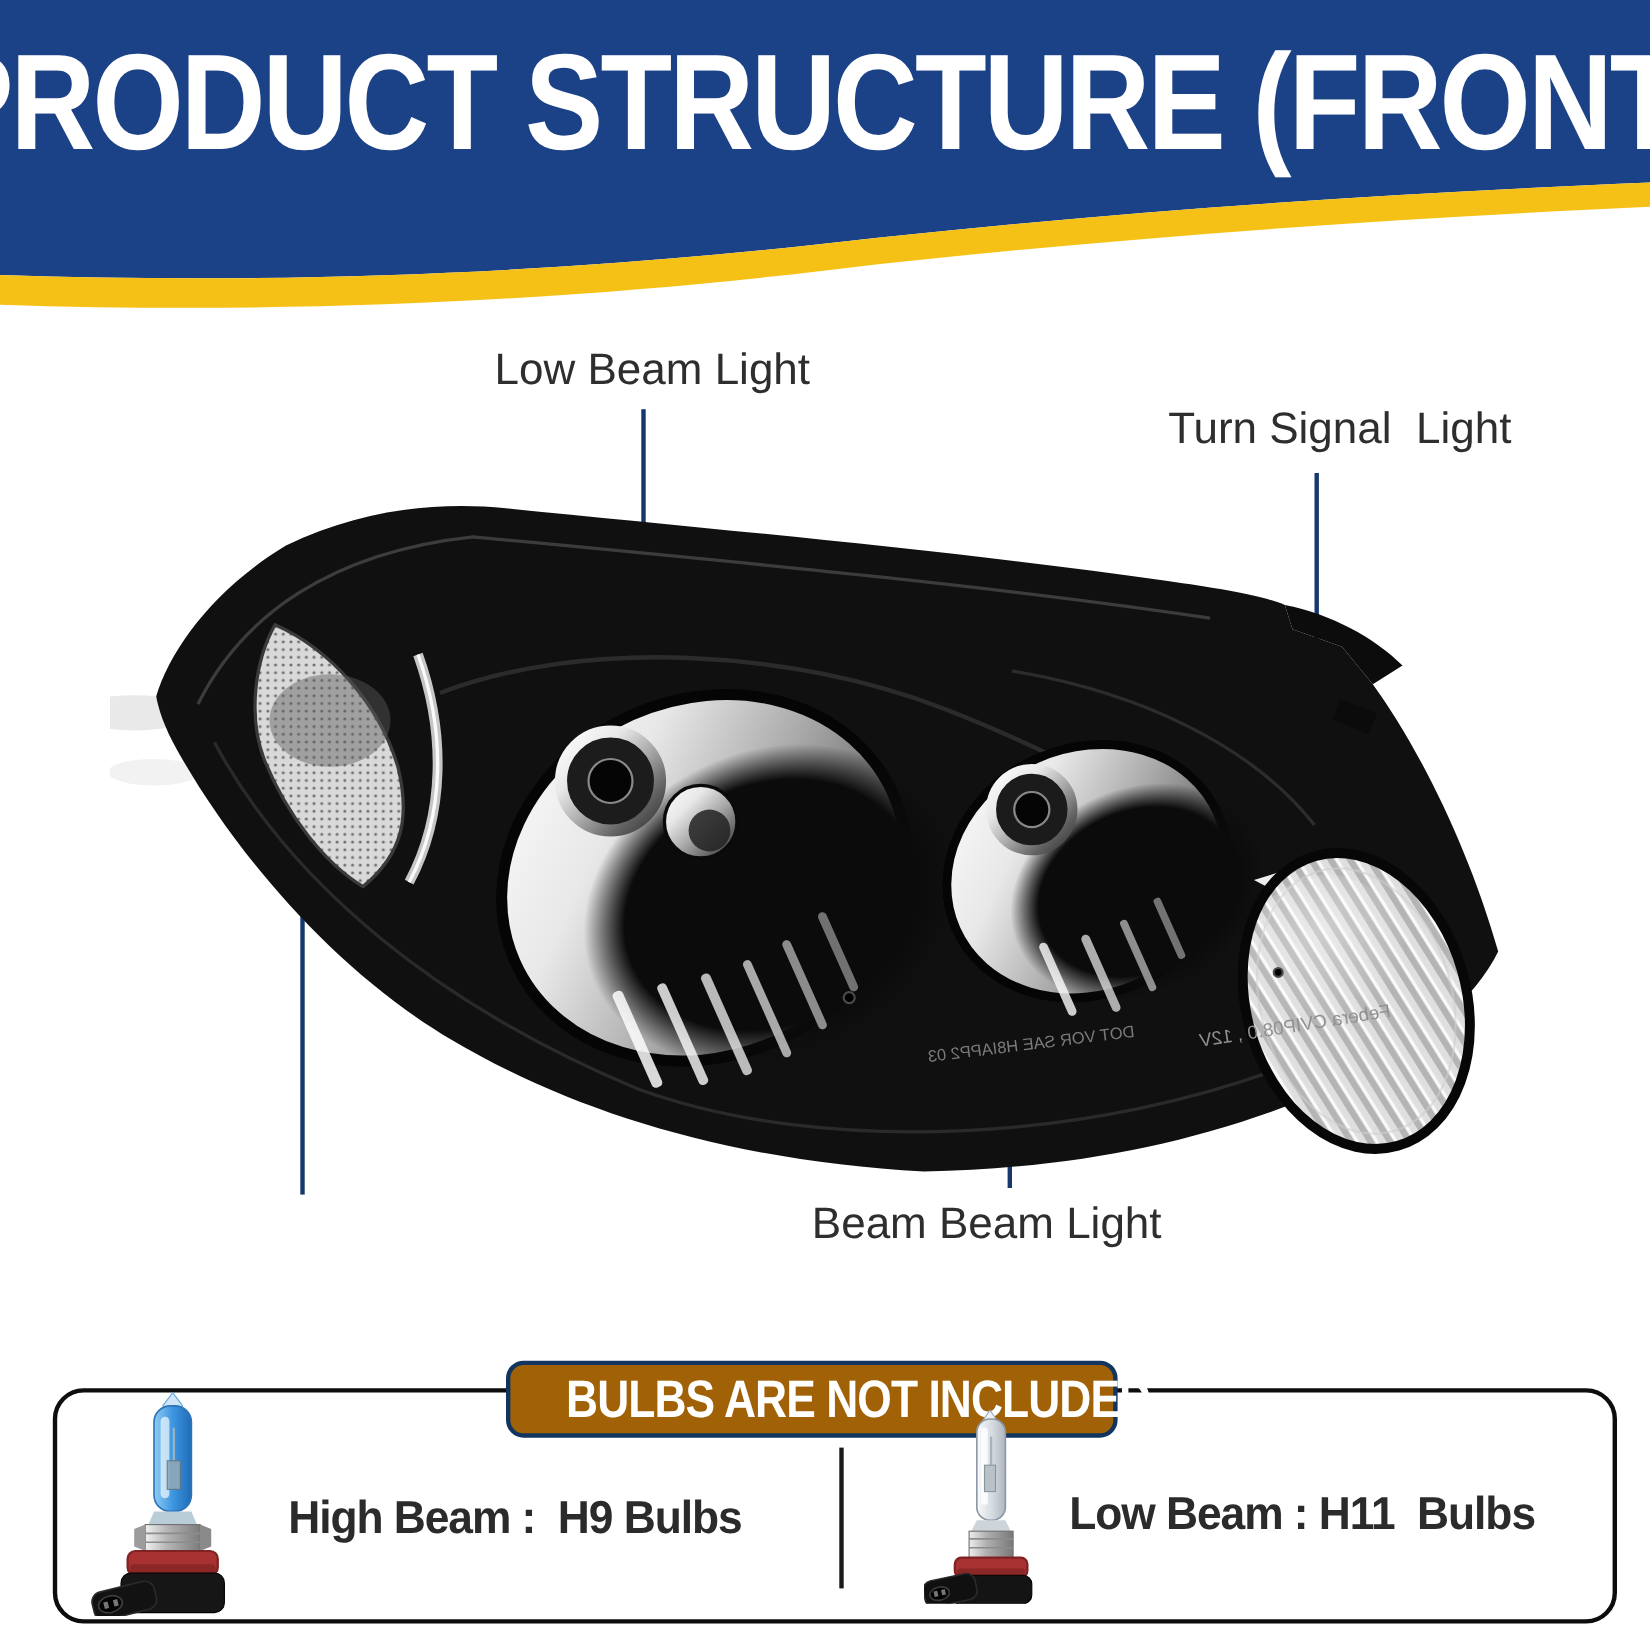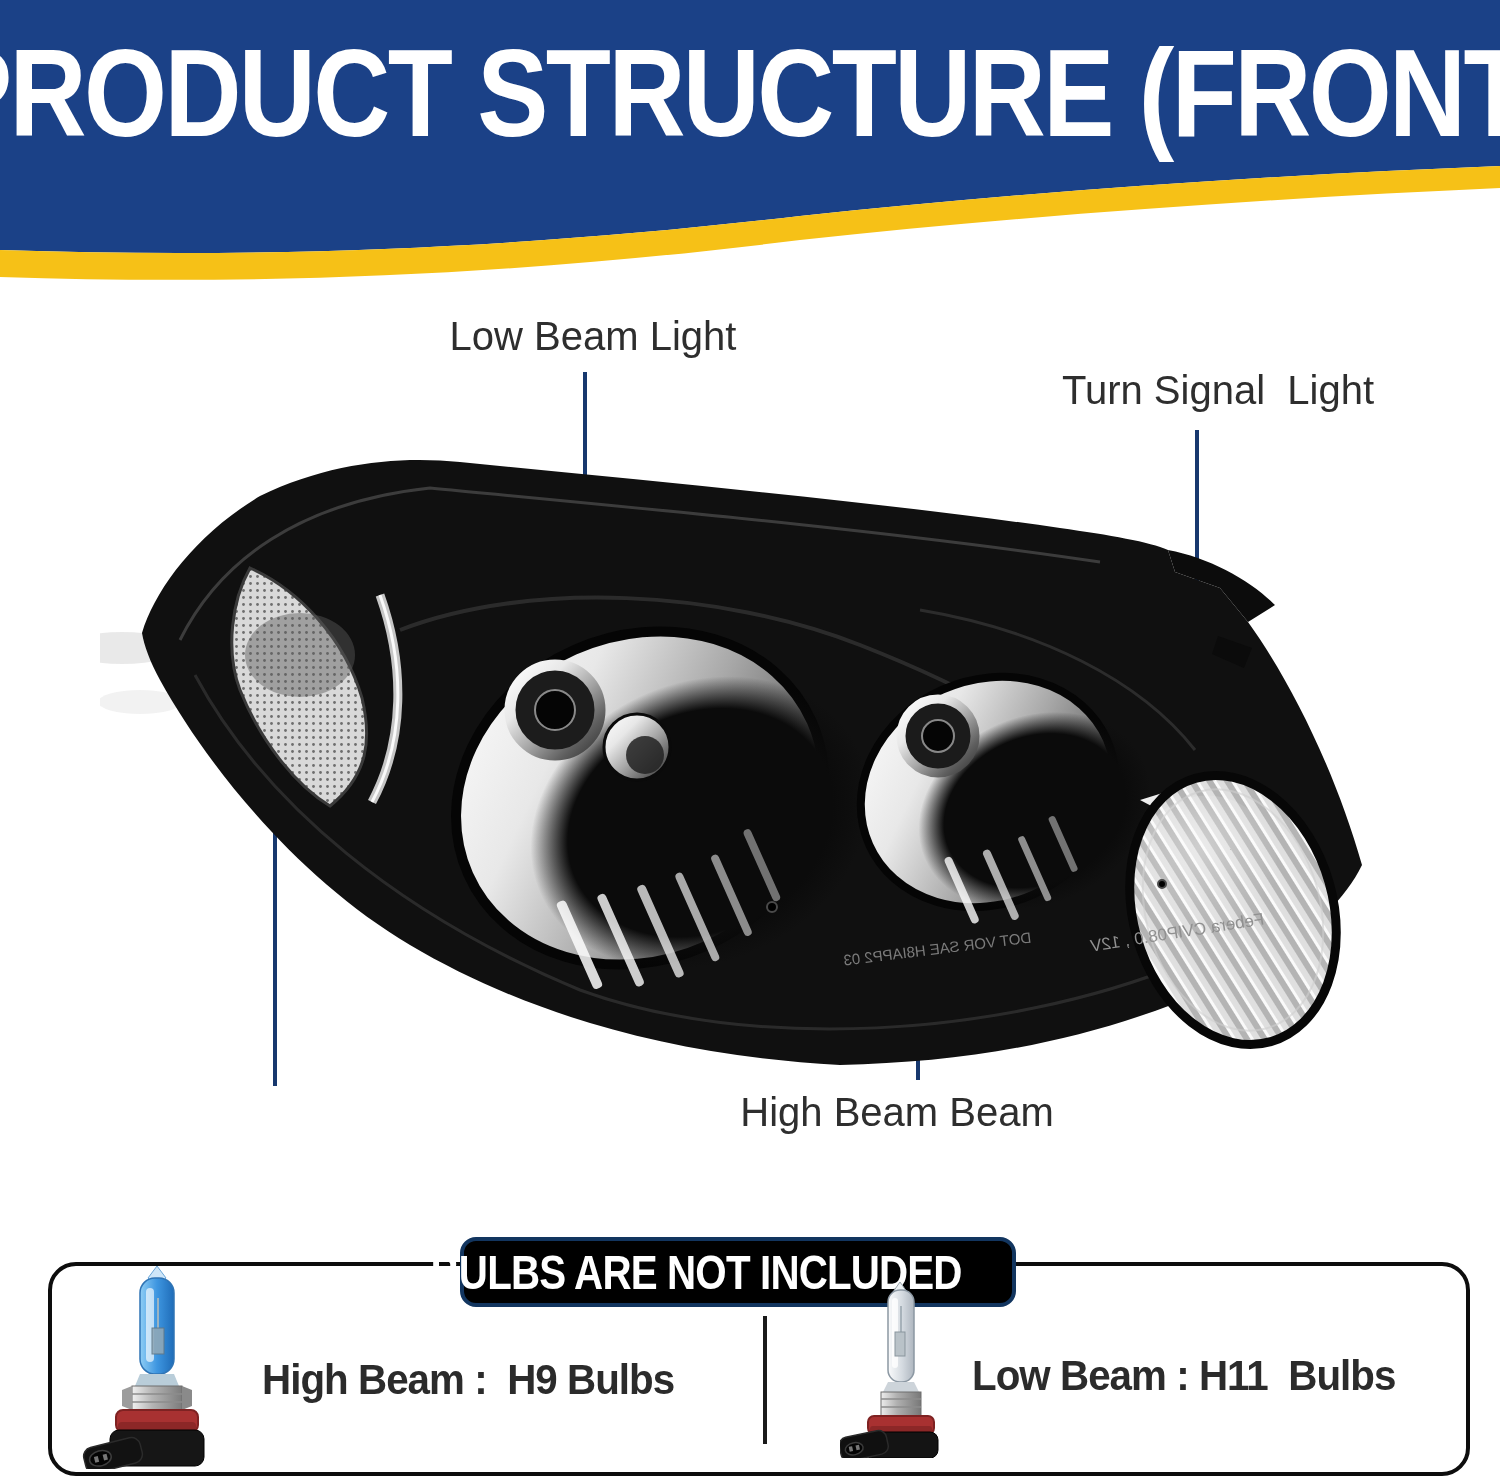--- a/index.html
+++ b/index.html
@@ -28,22 +28,22 @@
   }
   
   #headlight-wrap{position:absolute;left:100px;top:440px;width:1300px;height:650px;}
   
   .panel-box{
     position:absolute;left:48px;top:1262px;width:1414px;height:206px;
     border:4px solid #0d0d0d;border-radius:28px;background:#ffffff;
   }
   .panel-banner{
     position:absolute;left:460px;top:1237px;width:548px;height:62px;
-    background:#000000;border:4px solid #12355f;border-radius:16px;
-    display:flex;align-items:center;justify-content:flex-end;
+    background:#a16207;border:4px solid #12355f;border-radius:16px;
+    display:flex;align-items:center;justify-content:flex-start;
   }
   .panel-banner span{
     color:#ffffff;font-weight:700;font-size:48px;letter-spacing:-1px;
     transform:scaleX(.84);white-space:pre;
   }
   .panel-divider{position:absolute;left:763px;top:1316px;width:4px;height:128px;background:#1a1a1a;}
   .bulb-label{
     position:absolute;color:#2b2b2b;font-weight:700;font-size:42px;
     letter-spacing:-1px;transform:scaleX(.96);transform-origin:0 50%;white-space:pre;
   }
@@ -58,21 +58,21 @@
 
   <svg id="header-svg" width="1500" height="300" viewBox="0 0 1500 300">
     <path d="M0,0 H1500 V166 C1280,175 1040,190 800,216 C560,244 300,260 0,250 Z" fill="#1b4187"></path>
     <path d="M0,250 C300,260 560,244 800,216 C1040,190 1280,175 1500,166
              L1500,188 C1280,198 1040,214 800,240 C560,270 300,287 0,277 Z" fill="#f6c117"></path>
   </svg>
   <div class="page-title">PRODUCT STRUCTURE (FRONT)</div>
 
   <div class="callout-label" style="left:423px;top:314px;">Low Beam Light</div>
   <div class="callout-label" style="left:1048px;top:368px;">Turn Signal  Light</div>
-  <div class="callout-label" style="left:727px;top:1090px;">High Beam Beam</div>
+  <div class="callout-label" style="left:727px;top:1090px;">Beam Beam Light</div>
 
   <div class="callout-line" style="left:583px;top:372px;height:322px;"></div>
   <div class="callout-line" style="left:1195px;top:430px;height:392px;"></div>
   <div class="callout-line" style="left:273px;top:652px;height:434px;"></div>
   <div class="callout-line" style="left:916px;top:744px;height:336px;"></div>
 
   <div class="callout-dot" style="left:259px;top:636px;"></div>
   <div class="callout-dot" style="left:569px;top:680px;"></div>
   <div class="callout-dot" style="left:902px;top:728px;"></div>
   <div class="callout-dot" style="left:1181px;top:804px;"></div>

